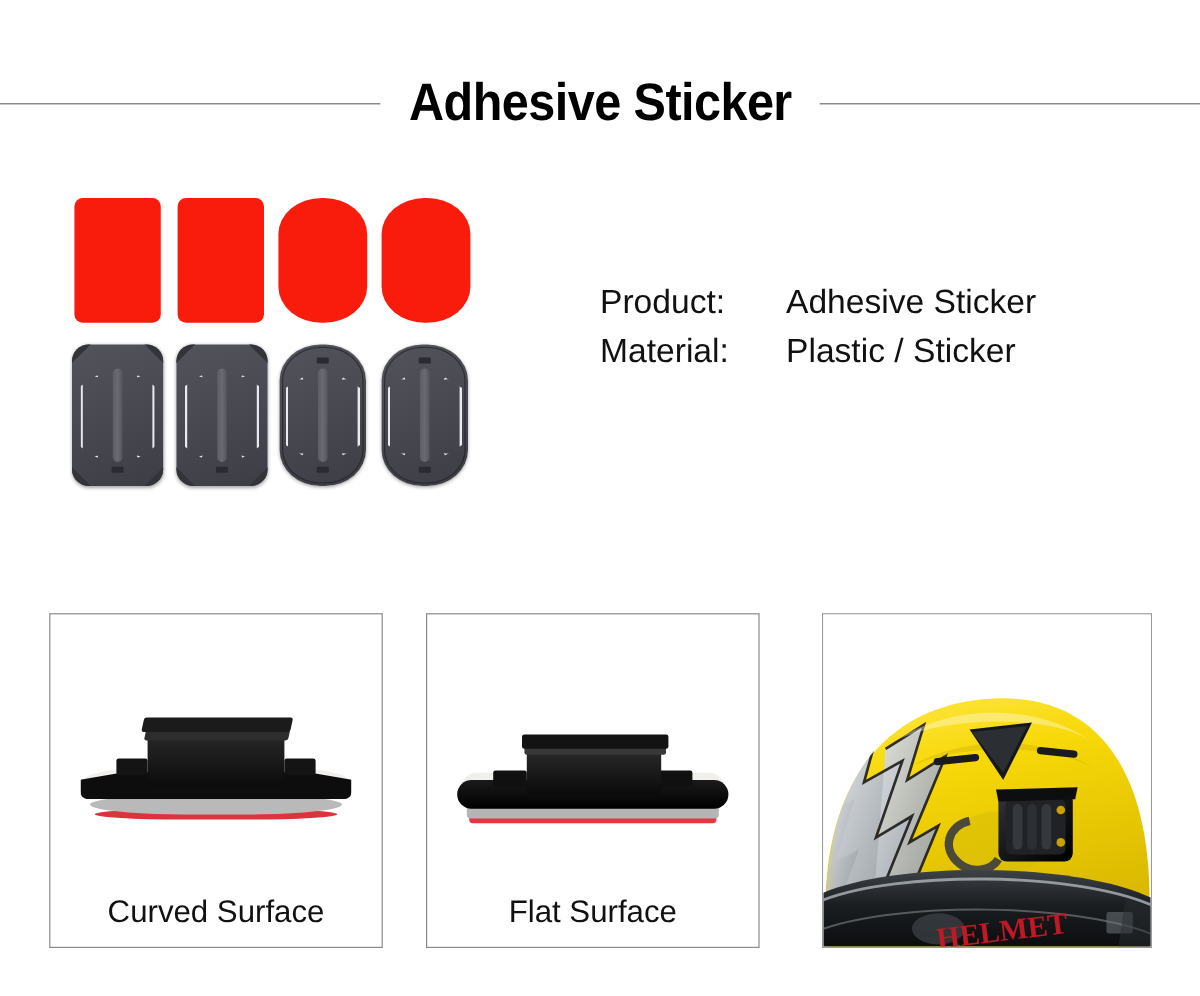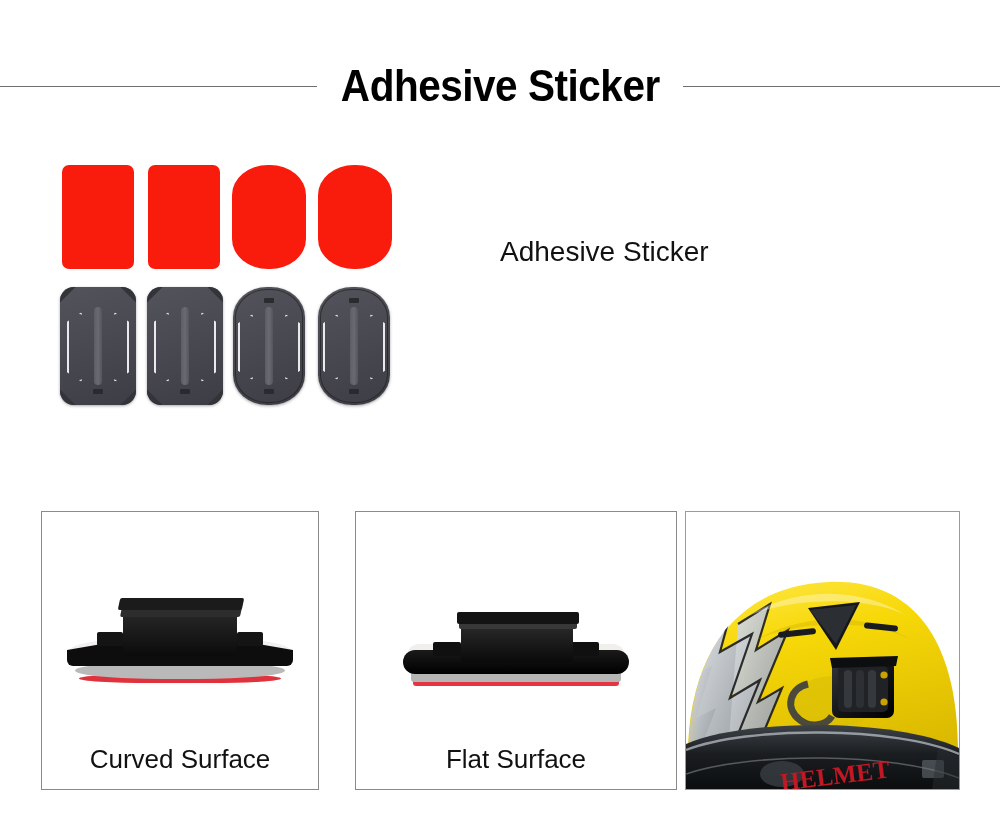--- a/index.html
+++ b/index.html
@@ -98,21 +98,21 @@
     white-space:nowrap;
   }
   .spec-value{font-size:28px;color:#111;white-space:nowrap;}
 
   
   .panel{
     position:absolute;top:511px;height:279px;
     border:1px solid #8a8a8a;background:#fff;box-sizing:border-box;
   }
   .panel.p-curved{left:41px;width:278px;}
-  .panel.p-flat{left:355px;width:322px;}
+  .panel.p-flat{left:355px;width:278px;}
   .panel.p-helmet{left:685px;width:275px;border-color:#9a9a9a;overflow:hidden;}
 
   .panel-figure{position:absolute;left:0;top:0;width:100%;height:205px;}
   .panel-caption{
     position:absolute;left:0;bottom:14px;width:100%;text-align:center;
     font-size:26px;color:#111;
   }
 
   
   .cv-wrap{position:absolute;left:50%;top:86px;width:226px;height:96px;margin-left:-113px;}
@@ -240,21 +240,26 @@
         <span class="bracket r"></span>
       <span class="spine"></span>
         <span class="notch-top"></span>
         <span class="notch-bot"></span>
     </div>
   </div>
 </div>
 
 <div class="spec-list">
   <div class="spec-row">
+    <div class="spec-label">Product:</div>
     <div class="spec-value">Adhesive Sticker</div>
+  </div>
+  <div class="spec-row">
+    <div class="spec-label">Material:</div>
+    <div class="spec-value">Plastic / Sticker</div>
   </div>
 </div>
 
 <div class="panel p-curved">
   <div class="panel-figure">
     <div class="cv-wrap">
       <div class="cv-white"></div>
       <div class="cv-red"></div>
       <div class="cv-foam"></div>
       <div class="cv-arms"></div>

